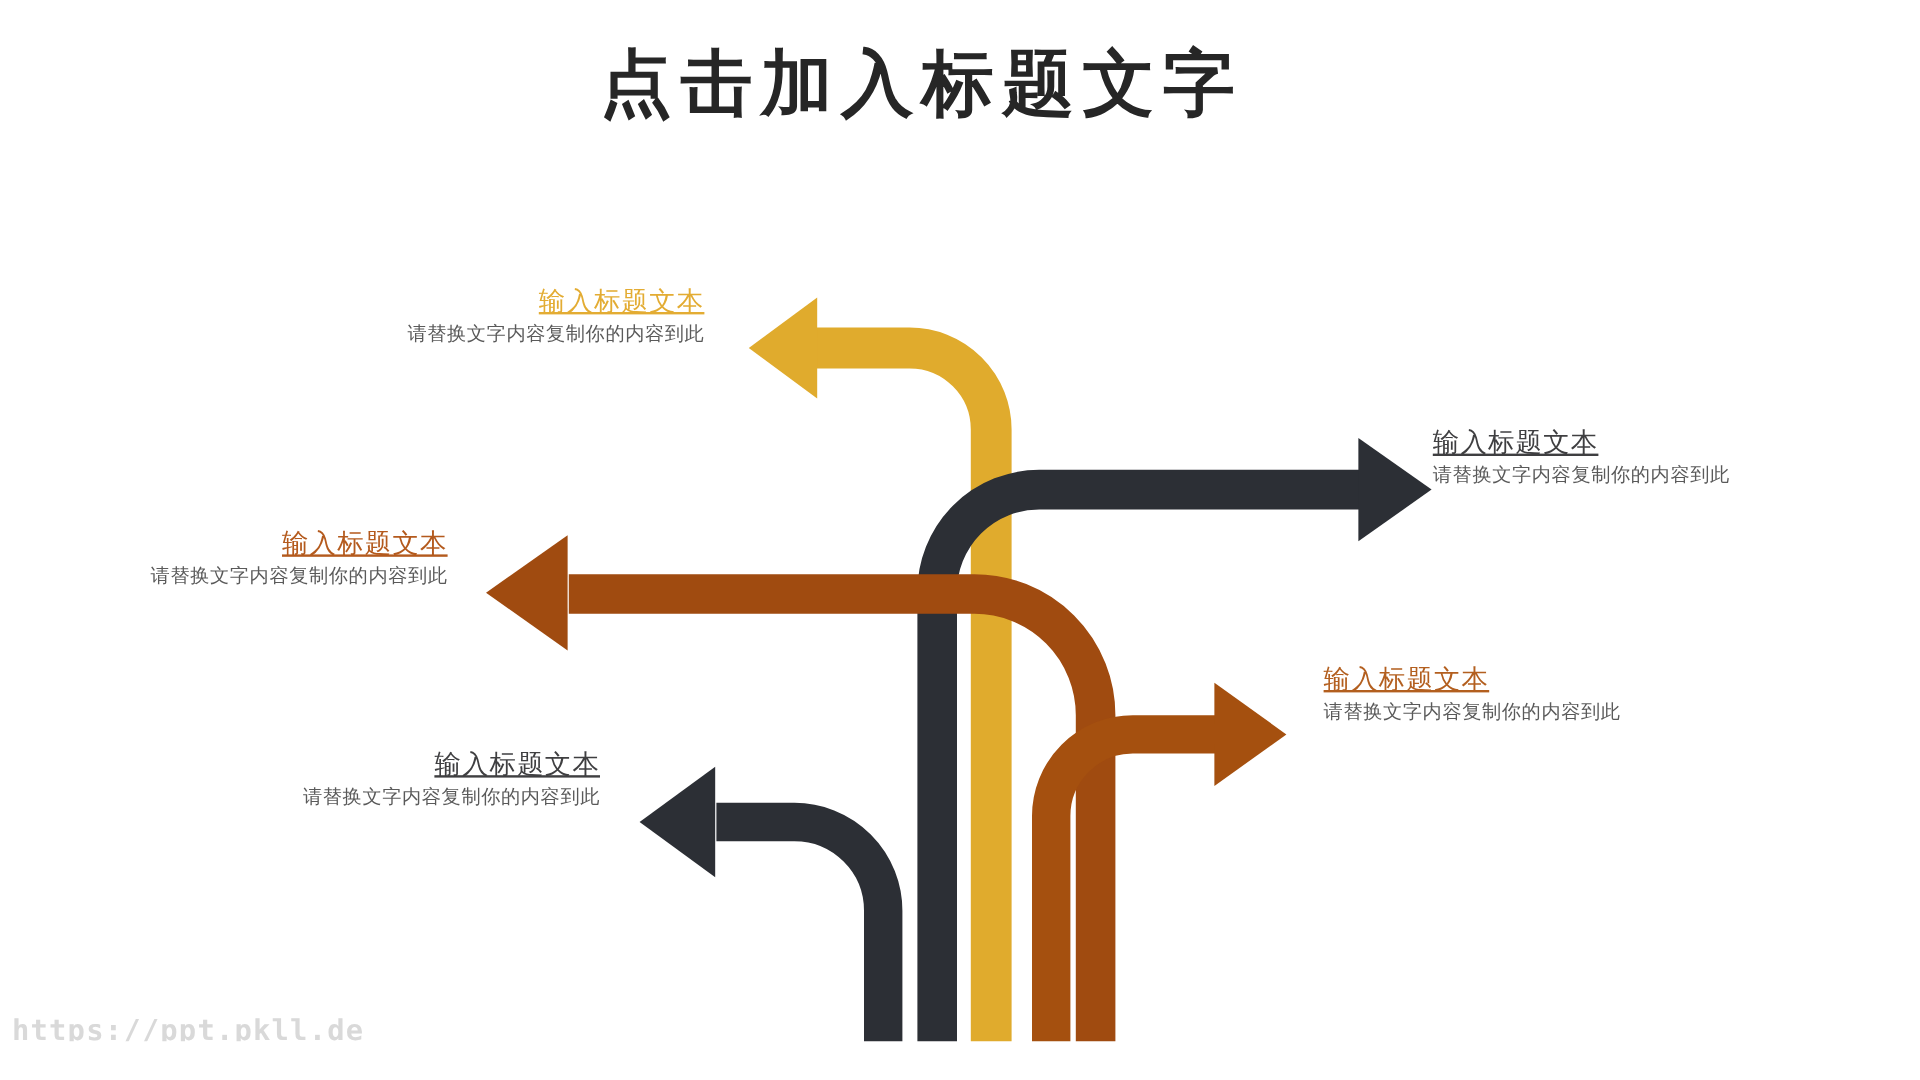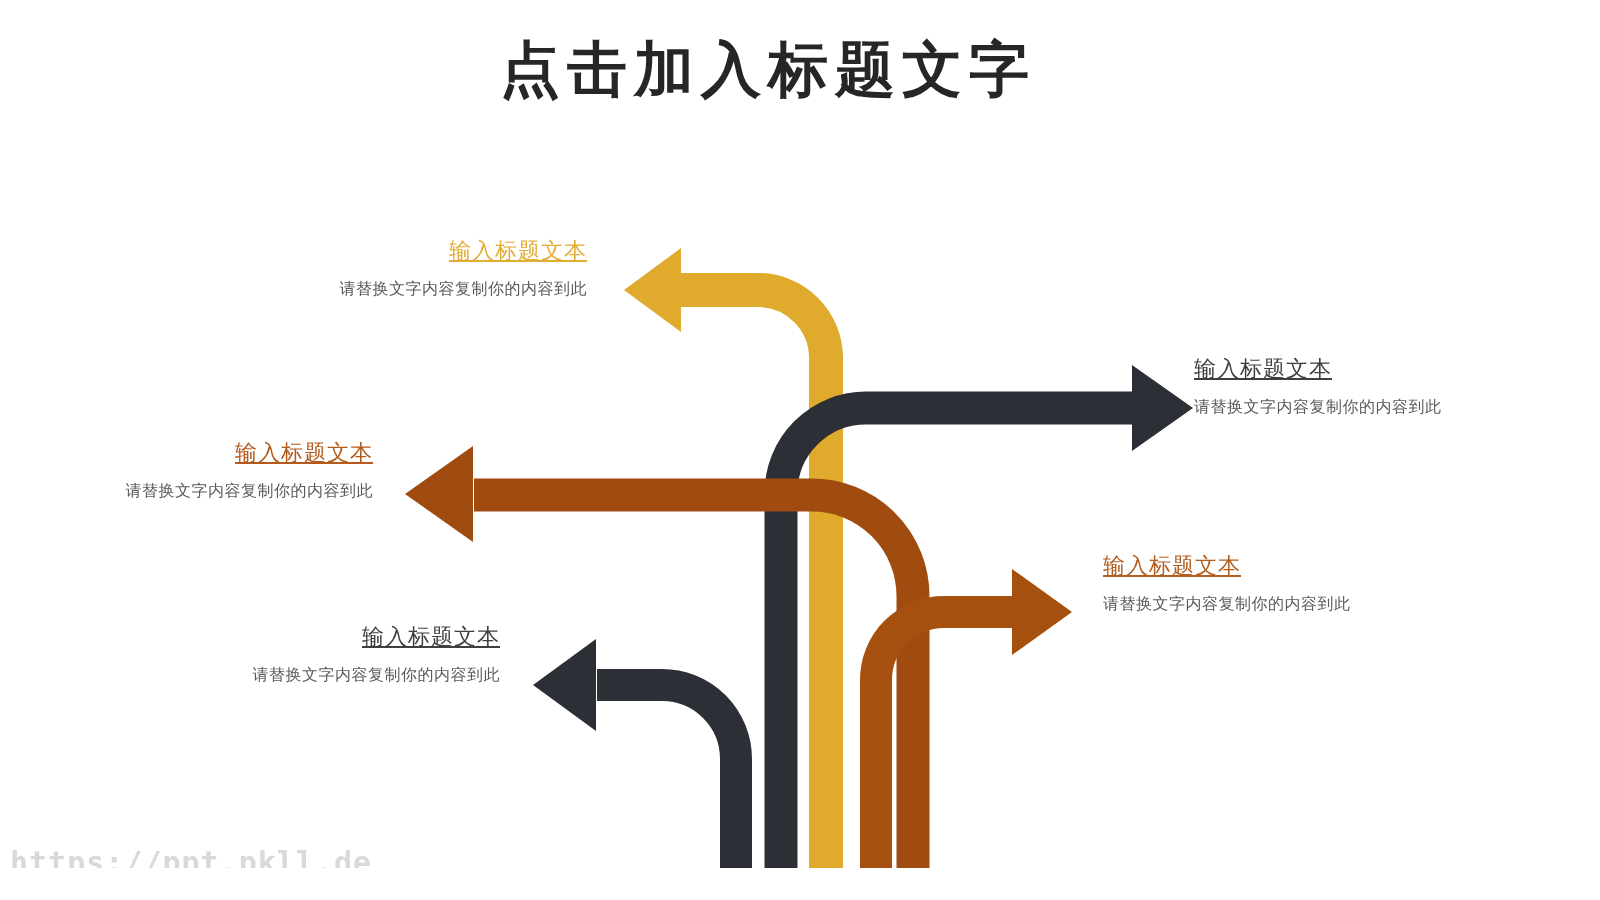--- a/index.html
+++ b/index.html
@@ -36,33 +36,33 @@
   .label.align-right { text-align: right; }
   .label.align-left  { text-align: left; }
   .label-title {
     font-size: 22px;
     line-height: 27px;
     letter-spacing: 1px;
     white-space: nowrap;
     text-decoration: underline;
   }
   .label-desc {
-    margin-top: 14px;
+    margin-top: 4px;
     font-size: 16px;
     line-height: 21px;
     letter-spacing: 0.5px;
     white-space: nowrap;
   }
   .watermark {
     position: absolute;
     left: 10px;
     top: 845px;
     font-family: "DejaVu Sans Mono", "Liberation Mono", monospace;
     font-weight: 700;
-    font-size: 30px;
+    font-size: 24px;
     letter-spacing: 1px;
     color: #d9d9d9;
     user-select: none;
   }
 </style>
 </head>
 <body>
 
 <div class="slide">
 

